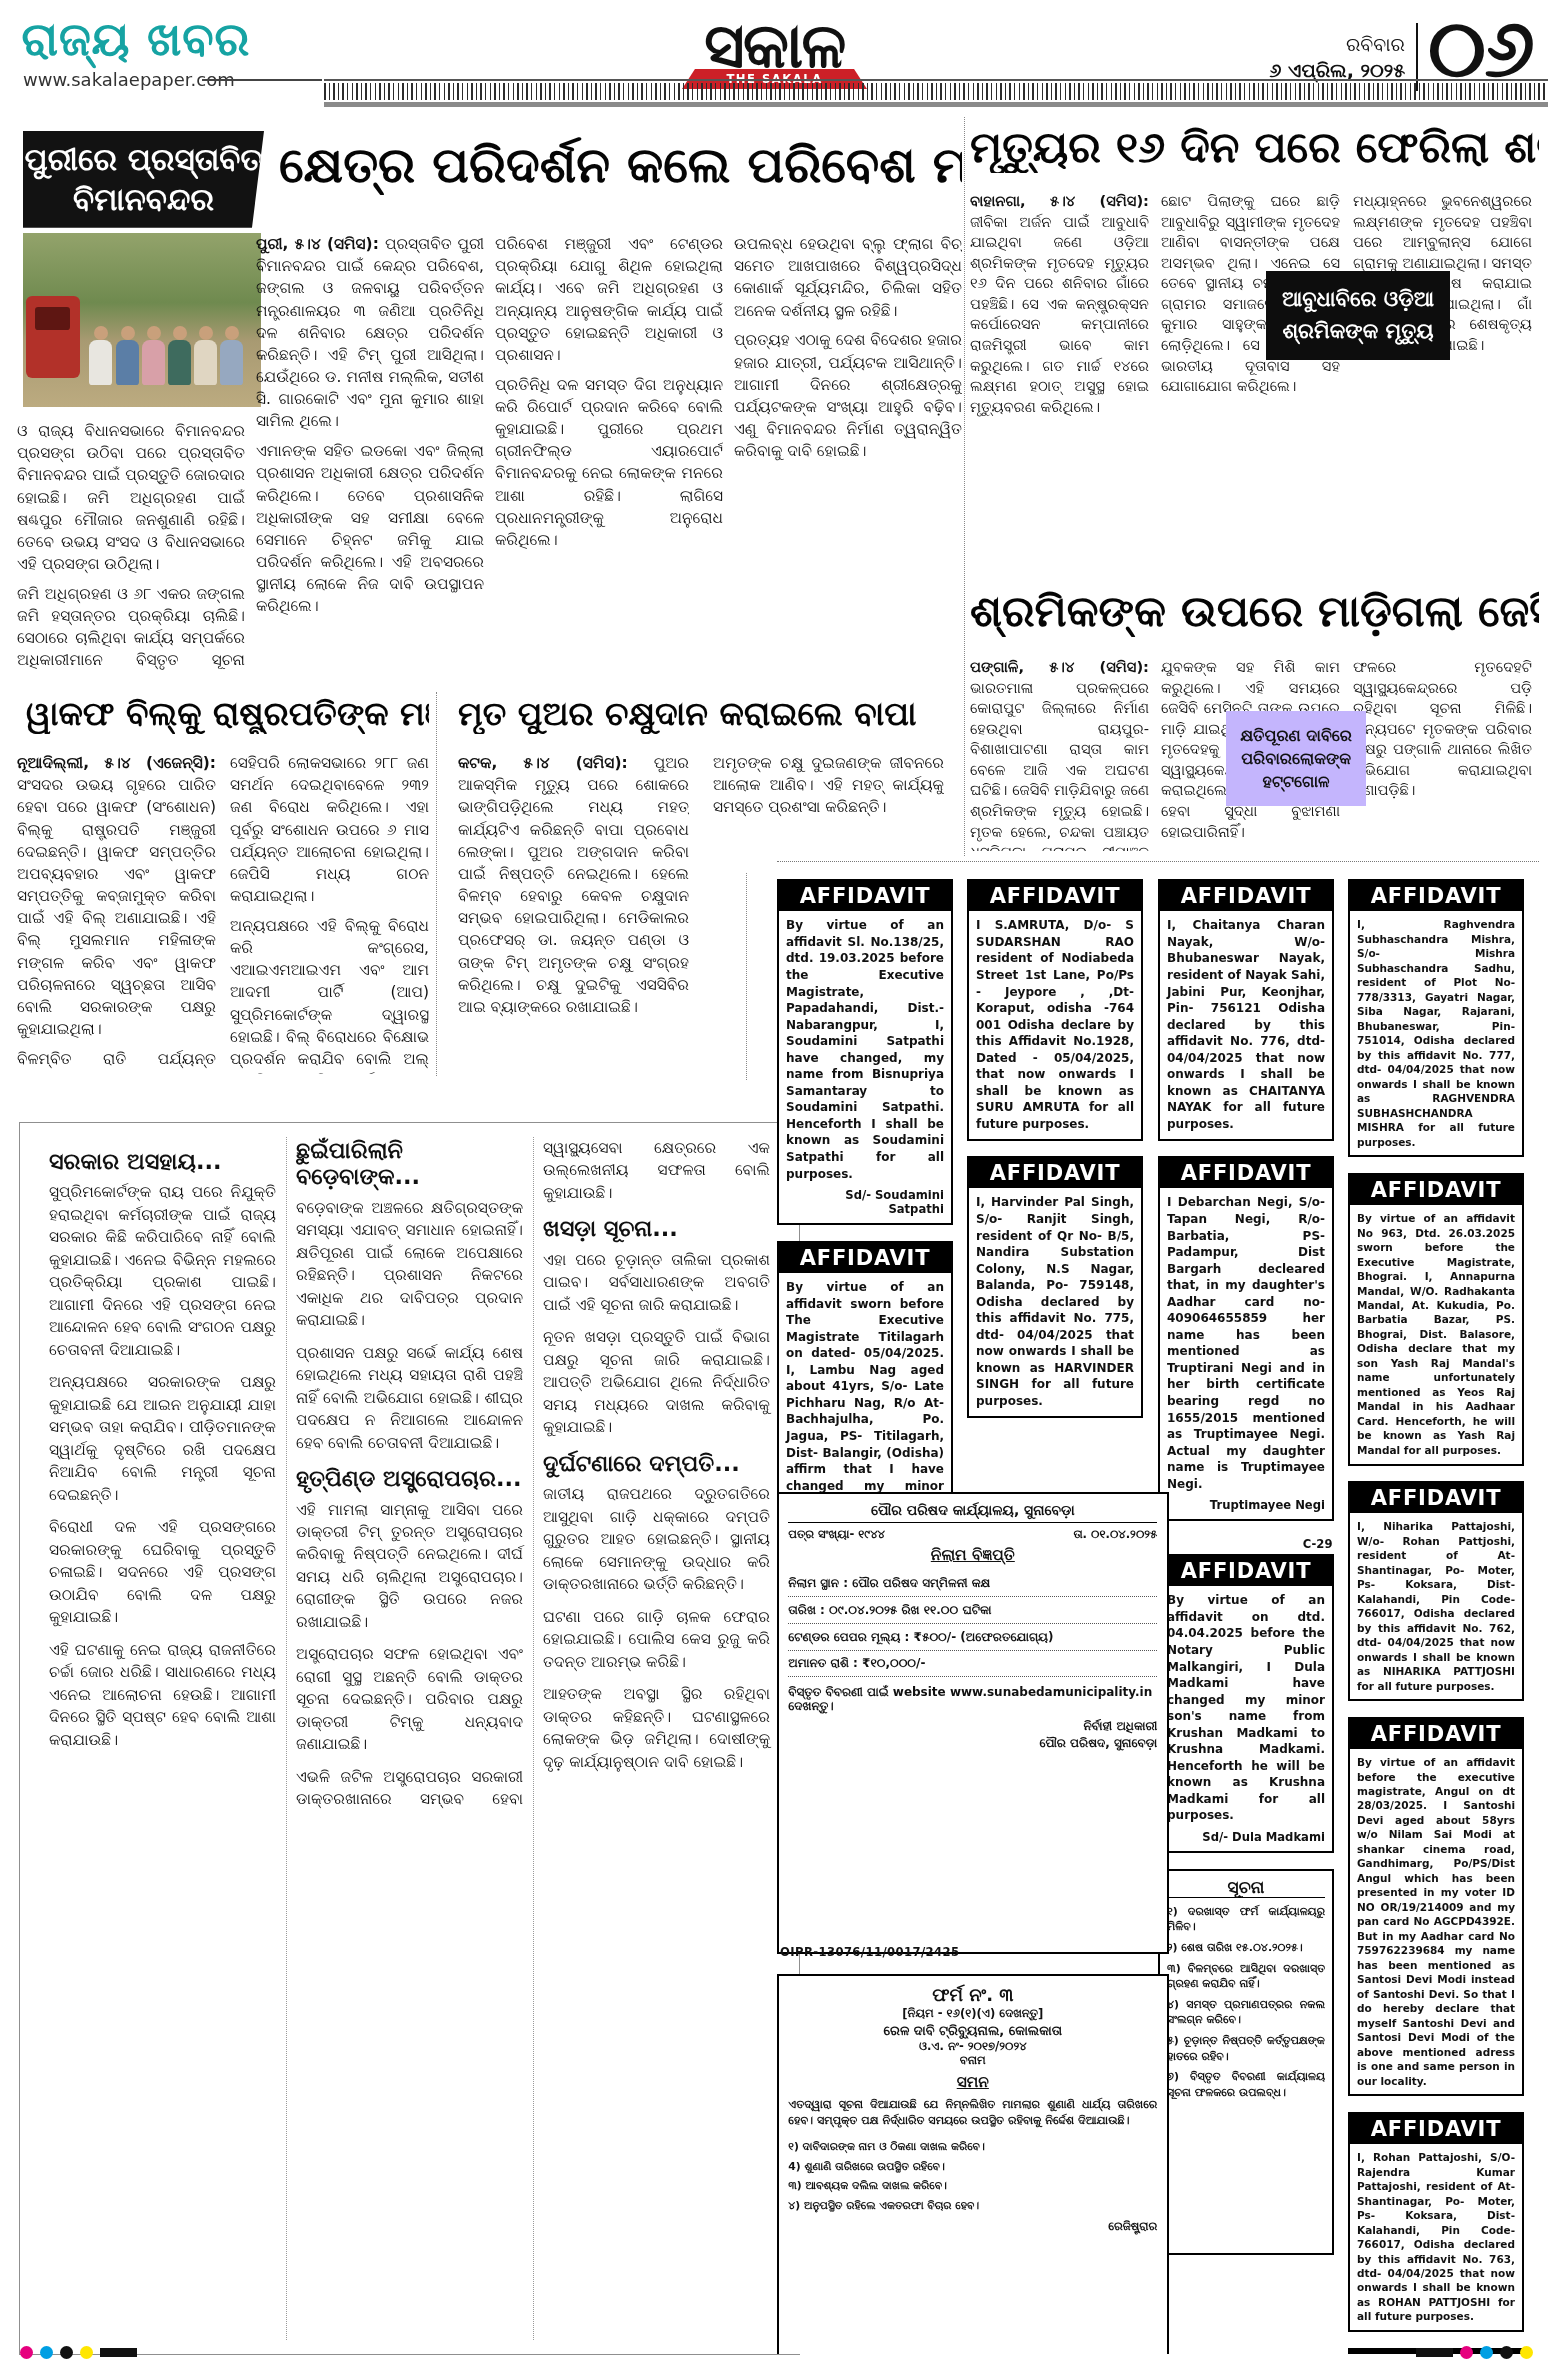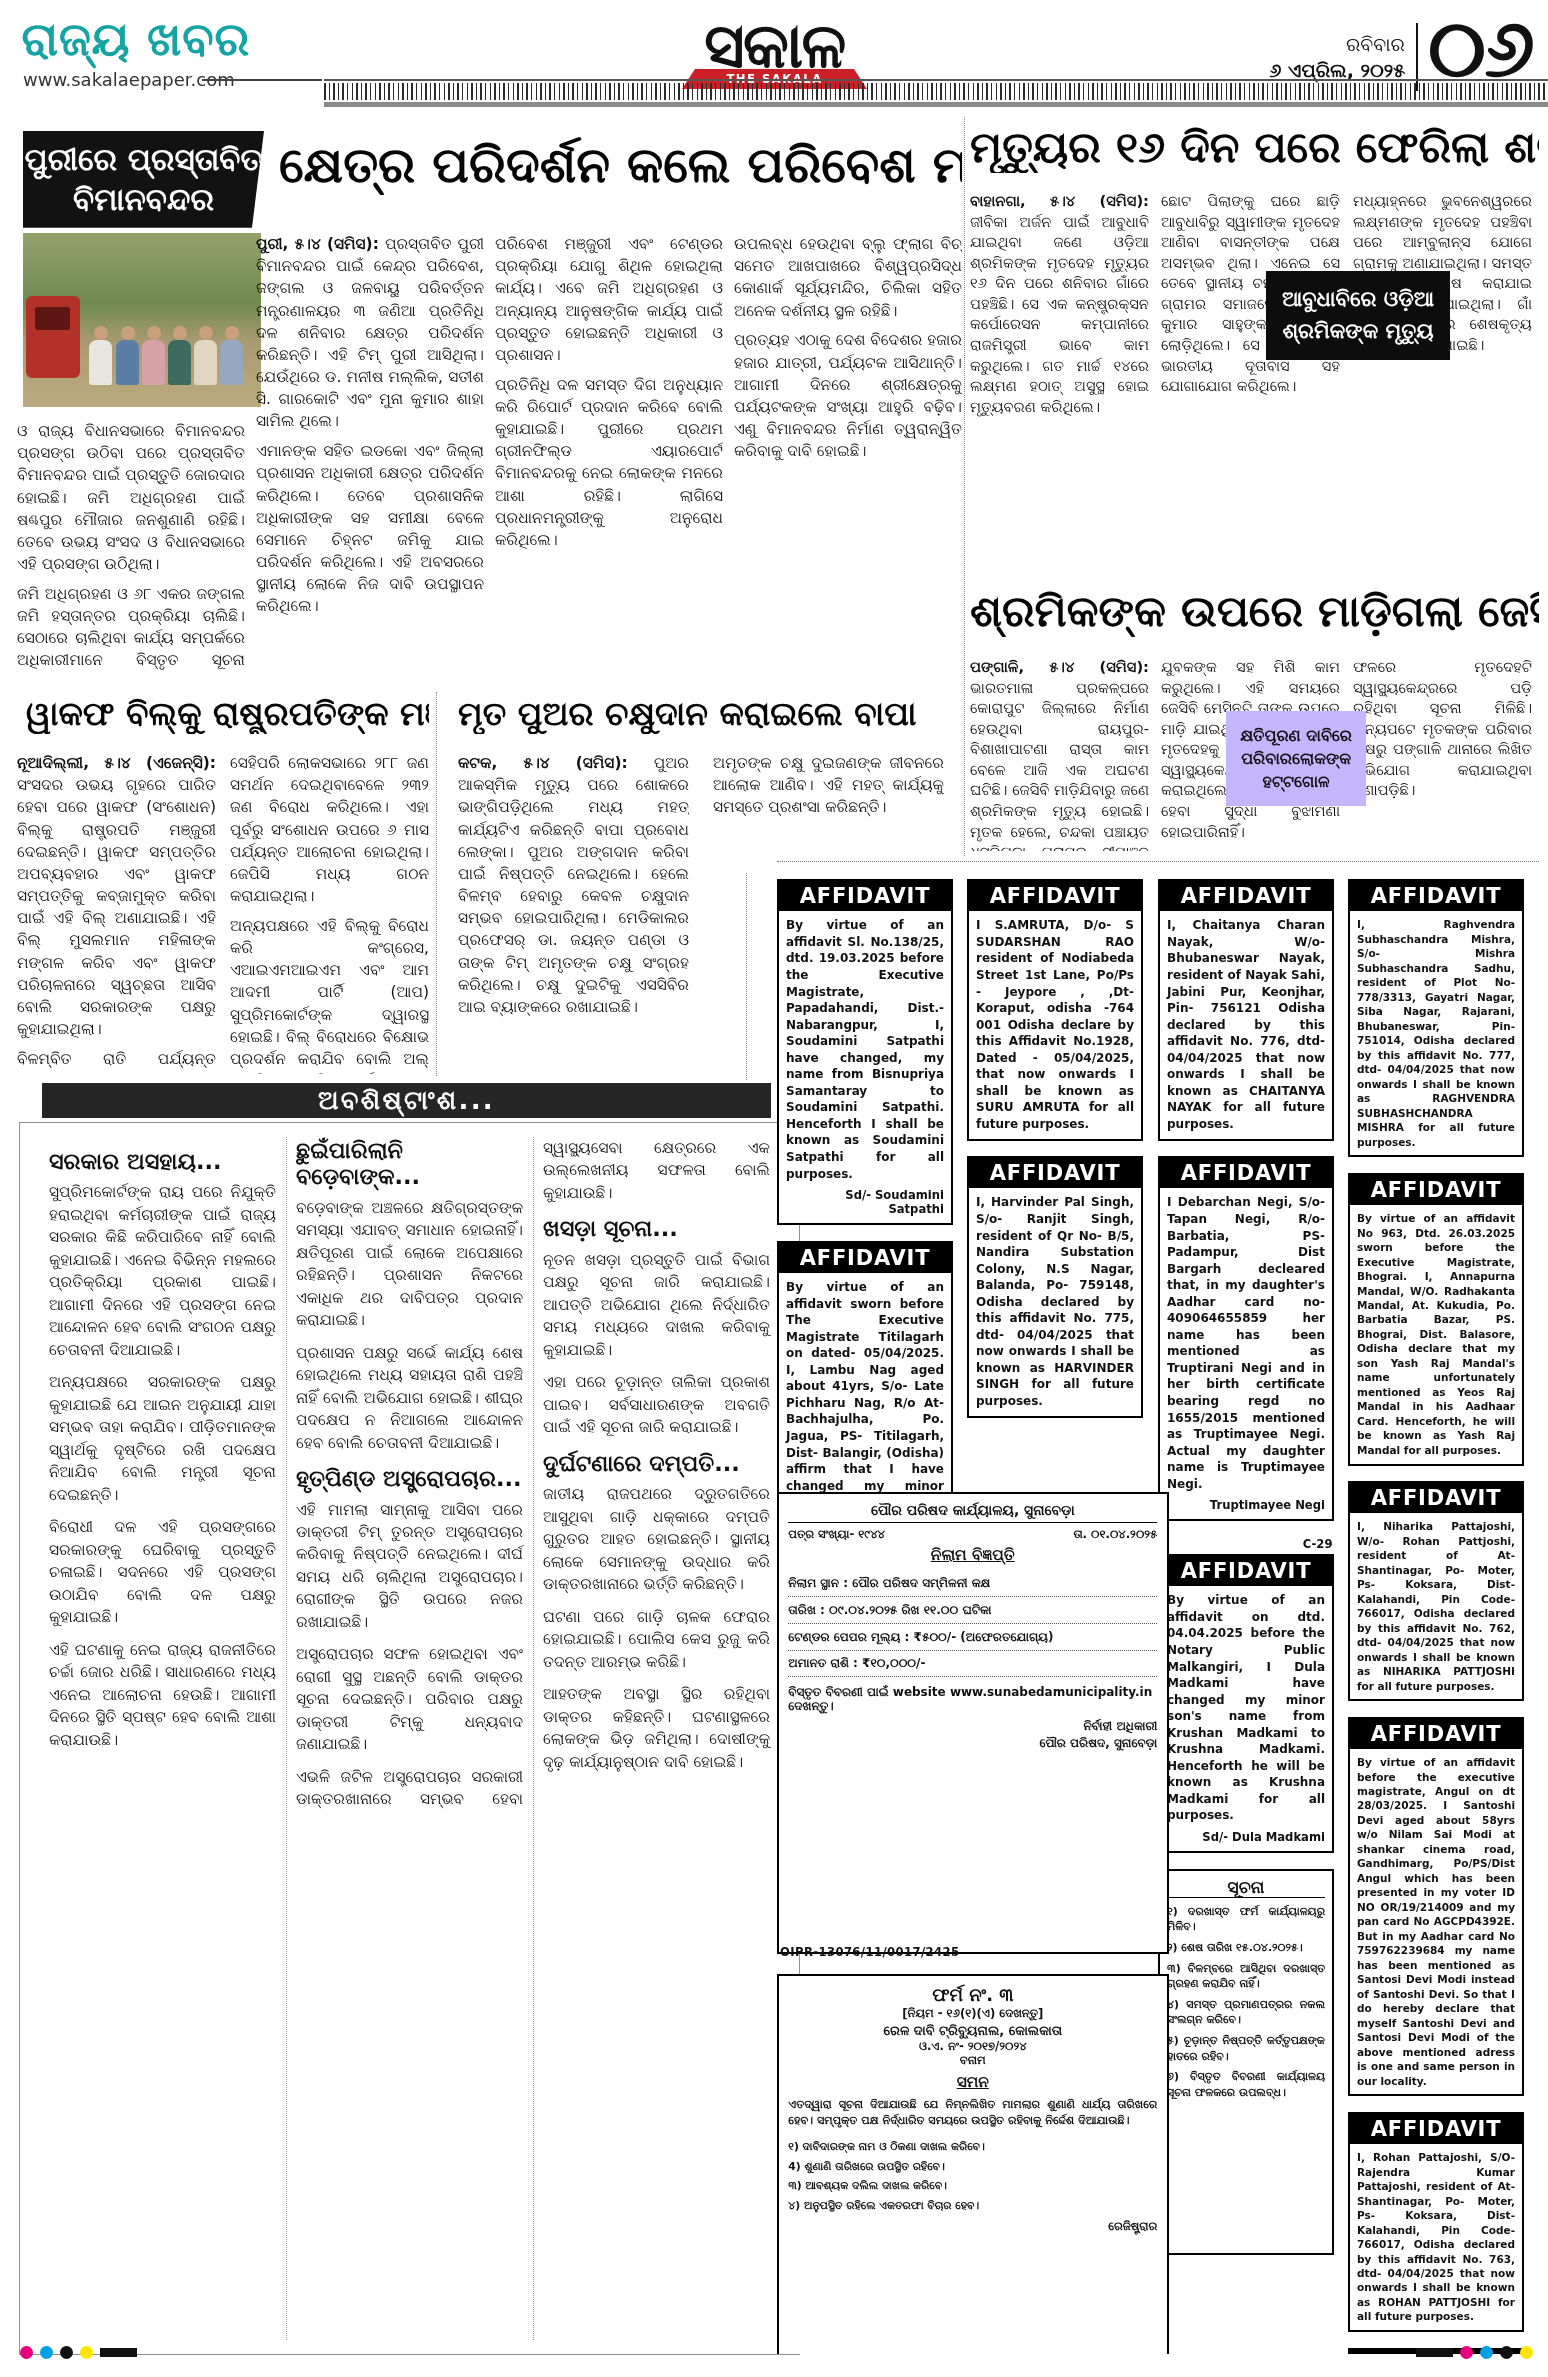--- a/index.html
+++ b/index.html
@@ -196,37 +196,36 @@
   <div class="abs jtext" style="left:458px;top:752px;width:231px;height:322px;">
       <p><b class="byline">କଟକ, ୫।୪ (ସମିସ): </b>ପୁଅର ଆକସ୍ମିକ ମୃତ୍ୟୁ ପରେ ଶୋକରେ ଭାଙ୍ଗିପଡ଼ିଥିଲେ ମଧ୍ୟ ମହତ୍ କାର୍ଯ୍ୟଟିଏ କରିଛନ୍ତି ବାପା ପ୍ରବୋଧ ଲେଙ୍କା। ପୁଅର ଅଙ୍ଗଦାନ କରିବା ପାଇଁ ନିଷ୍ପତ୍ତି ନେଇଥିଲେ। ହେଲେ ବିଳମ୍ବ ହେବାରୁ କେବଳ ଚକ୍ଷୁଦାନ ସମ୍ଭବ ହୋଇପାରିଥିଲା। ମେଡିକାଲର ପ୍ରଫେସର୍ ଡା. ଜୟନ୍ତ ପଣ୍ଡା ଓ ତାଙ୍କ ଟିମ୍ ଅମୃତଙ୍କ ଚକ୍ଷୁ ସଂଗ୍ରହ କରିଥିଲେ। ଚକ୍ଷୁ ଦୁଇଟିକୁ ଏସସିବିର ଆଇ ବ୍ୟାଙ୍କରେ ରଖାଯାଇଛି।</p>
     </div>
   <div class="abs jtext" style="left:713px;top:752px;width:231px;height:117px;">
       <p>ଅମୃତଙ୍କ ଚକ୍ଷୁ ଦୁଇଜଣଙ୍କ ଜୀବନରେ ଆଲୋକ ଆଣିବ। ଏହି ମହତ୍ କାର୍ଯ୍ୟକୁ ସମସ୍ତେ ପ୍ରଶଂସା କରିଛନ୍ତି।</p>
     </div>
 
   <div class="abs v-dot" style="left:746px;top:873px;height:207px;"></div>
   <div class="abs h-dot" style="left:777px;top:861px;width:762px;"></div>
 
-  <div class="abs rem-header" style="left:42px;top:1083px;width:729px;height:35px;">ଅବଶିଷ୍ଟାଂଶ...</div>
   <div class="abs rem-box" style="left:19px;top:1122px;width:721px;height:1203px;">
       <div class="rem-h">ସରକାର ଅସହାୟ...</div>
       <p>ସୁପ୍ରିମକୋର୍ଟଙ୍କ ରାୟ ପରେ ନିଯୁକ୍ତି ହରାଇଥିବା କର୍ମଚାରୀଙ୍କ ପାଇଁ ରାଜ୍ୟ ସରକାର କିଛି କରିପାରିବେ ନାହିଁ ବୋଲି କୁହାଯାଇଛି। ଏନେଇ ବିଭିନ୍ନ ମହଲରେ ପ୍ରତିକ୍ରିୟା ପ୍ରକାଶ ପାଇଛି। ଆଗାମୀ ଦିନରେ ଏହି ପ୍ରସଙ୍ଗ ନେଇ ଆନ୍ଦୋଳନ ହେବ ବୋଲି ସଂଗଠନ ପକ୍ଷରୁ ଚେତାବନୀ ଦିଆଯାଇଛି।</p>
       <p>ଅନ୍ୟପକ୍ଷରେ ସରକାରଙ୍କ ପକ୍ଷରୁ କୁହାଯାଇଛି ଯେ ଆଇନ ଅନୁଯାୟୀ ଯାହା ସମ୍ଭବ ତାହା କରାଯିବ। ପୀଡ଼ିତମାନଙ୍କ ସ୍ୱାର୍ଥକୁ ଦୃଷ୍ଟିରେ ରଖି ପଦକ୍ଷେପ ନିଆଯିବ ବୋଲି ମନ୍ତ୍ରୀ ସୂଚନା ଦେଇଛନ୍ତି।</p>
       <p>ବିରୋଧୀ ଦଳ ଏହି ପ୍ରସଙ୍ଗରେ ସରକାରଙ୍କୁ ଘେରିବାକୁ ପ୍ରସ୍ତୁତି ଚଳାଇଛି। ସଦନରେ ଏହି ପ୍ରସଙ୍ଗ ଉଠାଯିବ ବୋଲି ଦଳ ପକ୍ଷରୁ କୁହାଯାଇଛି।</p>
       <p>ଏହି ଘଟଣାକୁ ନେଇ ରାଜ୍ୟ ରାଜନୀତିରେ ଚର୍ଚ୍ଚା ଜୋର ଧରିଛି। ସାଧାରଣରେ ମଧ୍ୟ ଏନେଇ ଆଲୋଚନା ହେଉଛି। ଆଗାମୀ ଦିନରେ ସ୍ଥିତି ସ୍ପଷ୍ଟ ହେବ ବୋଲି ଆଶା କରାଯାଉଛି।</p>
       <div class="rem-h">ଛୁଇଁପାରିଲାନି ବଡ଼େବାଙ୍କ...</div>
       <p>ବଡ଼େବାଙ୍କ ଅଞ୍ଚଳରେ କ୍ଷତିଗ୍ରସ୍ତଙ୍କ ସମସ୍ୟା ଏଯାବତ୍ ସମାଧାନ ହୋଇନାହିଁ। କ୍ଷତିପୂରଣ ପାଇଁ ଲୋକେ ଅପେକ୍ଷାରେ ରହିଛନ୍ତି। ପ୍ରଶାସନ ନିକଟରେ ଏକାଧିକ ଥର ଦାବିପତ୍ର ପ୍ରଦାନ କରାଯାଇଛି।</p>
       <p>ପ୍ରଶାସନ ପକ୍ଷରୁ ସର୍ଭେ କାର୍ଯ୍ୟ ଶେଷ ହୋଇଥିଲେ ମଧ୍ୟ ସହାୟତା ରାଶି ପହଞ୍ଚି ନାହିଁ ବୋଲି ଅଭିଯୋଗ ହୋଇଛି। ଶୀଘ୍ର ପଦକ୍ଷେପ ନ ନିଆଗଲେ ଆନ୍ଦୋଳନ ହେବ ବୋଲି ଚେତାବନୀ ଦିଆଯାଇଛି।</p>
       <div class="rem-h">ହୃତ୍‌ପିଣ୍ଡ ଅସ୍ତ୍ରୋପଚାର...</div>
       <p>ଏହି ମାମଲା ସାମ୍ନାକୁ ଆସିବା ପରେ ଡାକ୍ତରୀ ଟିମ୍ ତୁରନ୍ତ ଅସ୍ତ୍ରୋପଚାର କରିବାକୁ ନିଷ୍ପତ୍ତି ନେଇଥିଲେ। ଦୀର୍ଘ ସମୟ ଧରି ଚାଲିଥିଲା ଅସ୍ତ୍ରୋପଚାର। ରୋଗୀଙ୍କ ସ୍ଥିତି ଉପରେ ନଜର ରଖାଯାଇଛି।</p>
       <p>ଅସ୍ତ୍ରୋପଚାର ସଫଳ ହୋଇଥିବା ଏବଂ ରୋଗୀ ସୁସ୍ଥ ଅଛନ୍ତି ବୋଲି ଡାକ୍ତର ସୂଚନା ଦେଇଛନ୍ତି। ପରିବାର ପକ୍ଷରୁ ଡାକ୍ତରୀ ଟିମ୍‌କୁ ଧନ୍ୟବାଦ ଜଣାଯାଇଛି।</p>
       <p>ଏଭଳି ଜଟିଳ ଅସ୍ତ୍ରୋପଚାର ସରକାରୀ ଡାକ୍ତରଖାନାରେ ସମ୍ଭବ ହେବା ସ୍ୱାସ୍ଥ୍ୟସେବା କ୍ଷେତ୍ରରେ ଏକ ଉଲ୍ଲେଖନୀୟ ସଫଳତା ବୋଲି କୁହାଯାଉଛି।</p>
       <div class="rem-h">ଖସଡ଼ା ସୂଚନା...</div>
+      <p>ଏହା ପରେ ଚୂଡ଼ାନ୍ତ ତାଲିକା ପ୍ରକାଶ ପାଇବ। ସର୍ବସାଧାରଣଙ୍କ ଅବଗତି ପାଇଁ ଏହି ସୂଚନା ଜାରି କରାଯାଇଛି।</p>
       <p>ନୂତନ ଖସଡ଼ା ପ୍ରସ୍ତୁତି ପାଇଁ ବିଭାଗ ପକ୍ଷରୁ ସୂଚନା ଜାରି କରାଯାଇଛି। ଆପତ୍ତି ଅଭିଯୋଗ ଥିଲେ ନିର୍ଦ୍ଧାରିତ ସମୟ ମଧ୍ୟରେ ଦାଖଲ କରିବାକୁ କୁହାଯାଇଛି।</p>
-      <p>ଏହା ପରେ ଚୂଡ଼ାନ୍ତ ତାଲିକା ପ୍ରକାଶ ପାଇବ। ସର୍ବସାଧାରଣଙ୍କ ଅବଗତି ପାଇଁ ଏହି ସୂଚନା ଜାରି କରାଯାଇଛି।</p>
       <div class="rem-h">ଦୁର୍ଘଟଣାରେ ଦମ୍ପତି...</div>
       <p>ଜାତୀୟ ରାଜପଥରେ ଦ୍ରୁତଗତିରେ ଆସୁଥିବା ଗାଡ଼ି ଧକ୍କାରେ ଦମ୍ପତି ଗୁରୁତର ଆହତ ହୋଇଛନ୍ତି। ସ୍ଥାନୀୟ ଲୋକେ ସେମାନଙ୍କୁ ଉଦ୍ଧାର କରି ଡାକ୍ତରଖାନାରେ ଭର୍ତ୍ତି କରିଛନ୍ତି।</p>
       <p>ଘଟଣା ପରେ ଗାଡ଼ି ଚାଳକ ଫେରାର ହୋଇଯାଇଛି। ପୋଲିସ କେସ ରୁଜୁ କରି ତଦନ୍ତ ଆରମ୍ଭ କରିଛି।</p>
       <p>ଆହତଙ୍କ ଅବସ୍ଥା ସ୍ଥିର ରହିଥିବା ଡାକ୍ତର କହିଛନ୍ତି। ଘଟଣାସ୍ଥଳରେ ଲୋକଙ୍କ ଭିଡ଼ ଜମିଥିଲା। ଦୋଷୀଙ୍କୁ ଦୃଢ଼ କାର୍ଯ୍ୟାନୁଷ୍ଠାନ ଦାବି ହୋଇଛି।</p>
     </div>
 
   <div class="abs aff-region" style="left:777px;top:879px;width:762px;height:1475px;">
     <div class="affcol" style="left:0px;">
         <div class="aff-box">
           <div class="aff-head">AFFIDAVIT</div>

